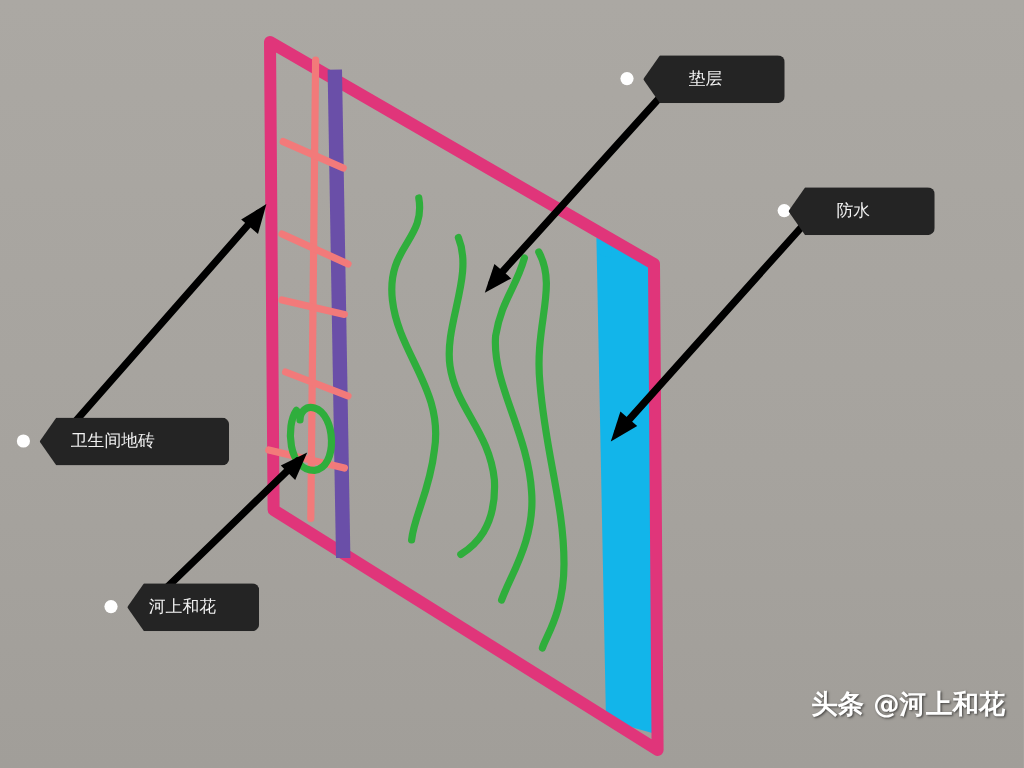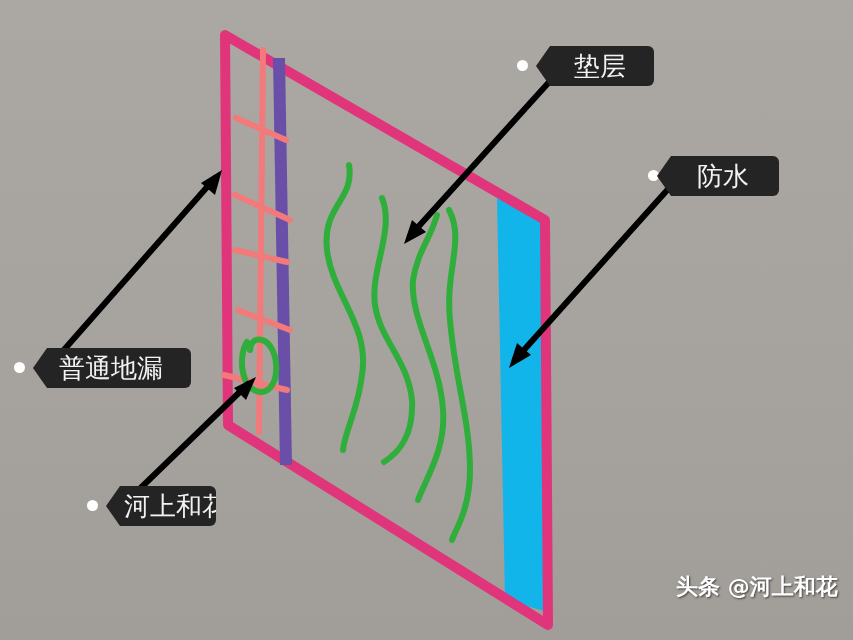--- a/index.html
+++ b/index.html
@@ -1,21 +1,21 @@
 <!DOCTYPE html>
 <html><head>
   <meta charset="utf-8">
   <style>
     html, body { margin:0; padding:0; }
     body { width:853px; height:640px; overflow:hidden; background:#a9a6a1; position:relative; font-family:"DejaVu Sans", sans-serif; }
     .bg { position:absolute; left:0; top:0; width:853px; height:640px; background:linear-gradient(180deg,#aba8a3 0%,#a6a39e 60%,#a19e99 100%); }
     svg.drawing { position:absolute; left:0; top:0; }
     .tag { position:absolute; height:40px; display:flex; align-items:center; }
     .tag .dot { position:absolute; width:11px; height:11px; border-radius:50%; background:#ffffff; }
-    .tag .body { position:absolute; height:40px; background:#242424; color:#f2f2f2; font-size:26px; line-height:40px; clip-path:polygon(0 50%, 14px 0, 100% 0, 100% 100%, 14px 100%); border-radius:0 6px 6px 0; padding-left:26px; padding-right:14px; box-sizing:border-box; white-space:nowrap; }
+    .tag .body { position:absolute; height:40px; background:#242424; color:#f2f2f2; font-size:14px; line-height:40px; clip-path:polygon(0 50%, 14px 0, 100% 0, 100% 100%, 14px 100%); border-radius:0 6px 6px 0; padding-left:26px; padding-right:14px; box-sizing:border-box; white-space:nowrap; }
     .watermark { position:absolute; left:676px; top:572px; color:#ffffff; font-size:22px; font-weight:bold; text-shadow:1px 1px 2px rgba(0,0,0,0.6); white-space:nowrap; }
   </style>
 </head>
 <body>
 
 <div class="bg"></div>
 
 <svg class="drawing" width="853" height="640" viewBox="0 0 853 640">
 
   <g>
@@ -64,21 +64,21 @@
   <div class="body" style="left:22px;width:118px;padding-left:38px;">垫层</div>
 </div>
 
 <div class="tag" style="left:645px;top:156px;">
   <div class="dot" style="left:3px;top:14px;"></div>
   <div class="body" style="left:12px;width:122px;padding-left:40px;">防水</div>
 </div>
 
 <div class="tag" style="left:11px;top:348px;">
   <div class="dot" style="left:3px;top:14px;"></div>
-  <div class="body" style="left:22px;width:158px;">普通地漏</div>
+  <div class="body" style="left:22px;width:158px;">卫生间地砖</div>
 </div>
 
 <div class="tag" style="left:84px;top:486px;">
   <div class="dot" style="left:3px;top:14px;"></div>
   <div class="body" style="left:22px;width:110px;padding-left:18px;">河上和花</div>
 </div>
 
 <div class="watermark">头条 @河上和花</div>
 
 </body></html>

